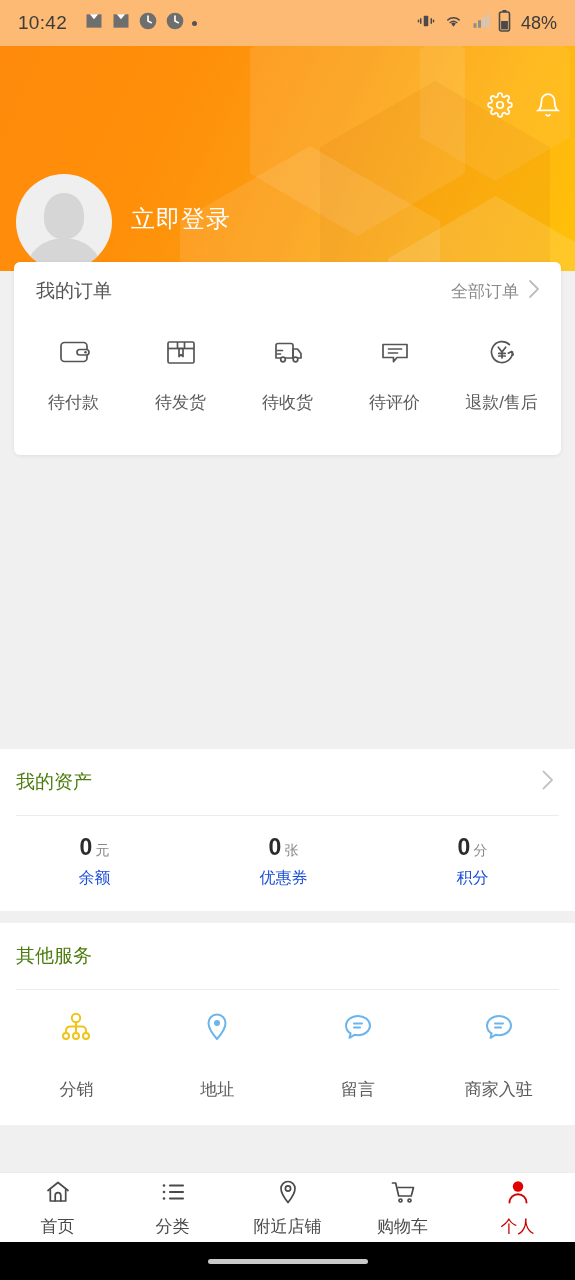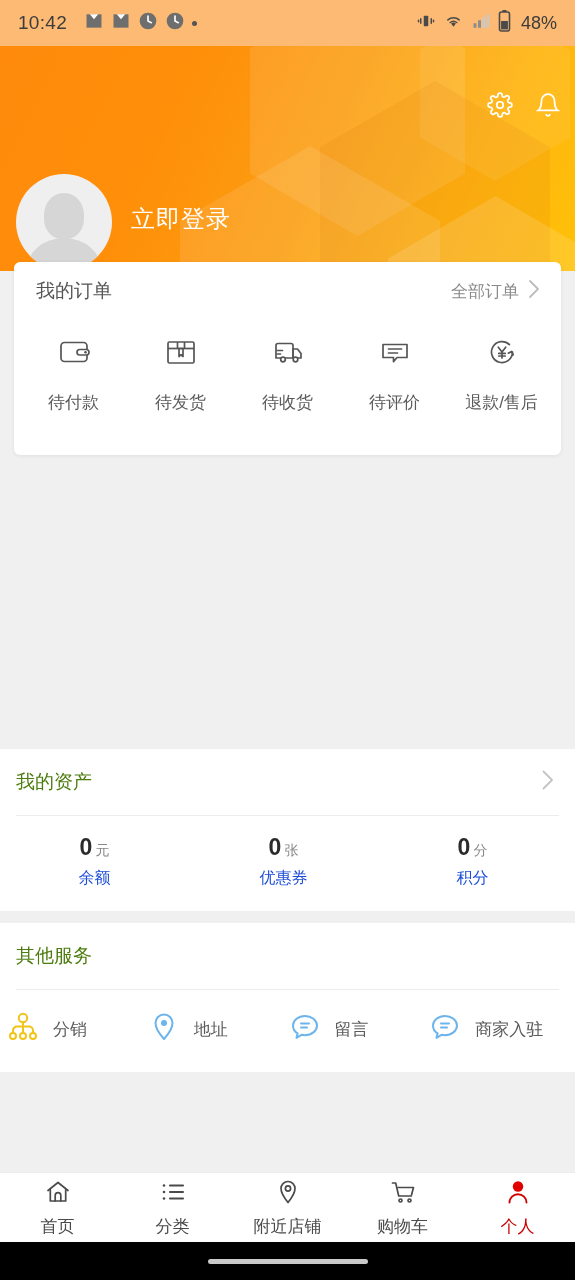--- a/index.html
+++ b/index.html
@@ -74,21 +74,21 @@
   .sec-title{ font-size:19px; color:#4d7c0f; }
   .divider{ height:1px; background:#ececec; margin:0 16px; }
 
   .assets-row{ display:flex; padding:20px 8px 22px 0;text-align:center; }
   .asset{ flex:1; display:flex; flex-direction:column; align-items:center; gap:9px; }
   .asset-val{ color:#2b2b2b; font-size:23px; font-weight:bold; line-height:1; }
   .asset-unit{ font-size:14px; color:#888; font-weight:normal; margin-left:3px; }
   .asset-label{ font-size:16px; color:#1d4ed8; }
 
   .svc-row{ display:flex; padding:20px 6px 24px 6px; }
-  .svc{ flex:1; display:flex; flex-direction:row; align-items:center; gap:13px; }
+  .svc{ flex:1; display:flex; flex-direction:column; align-items:center; gap:30px; }
   .svc-label{ font-size:17px; color:#5b5b5b; }
 
   .gap{ background:#f0f0f0; width:575px; }
 
   
   .tabbar{
     position:absolute; left:0; bottom:38px; width:575px; height:70px;
     background:#fff; display:flex; border-top:1px solid #ededed;
   }
   .tab{ flex:1; display:flex; flex-direction:column; align-items:center; justify-content:center; gap:5px;}

